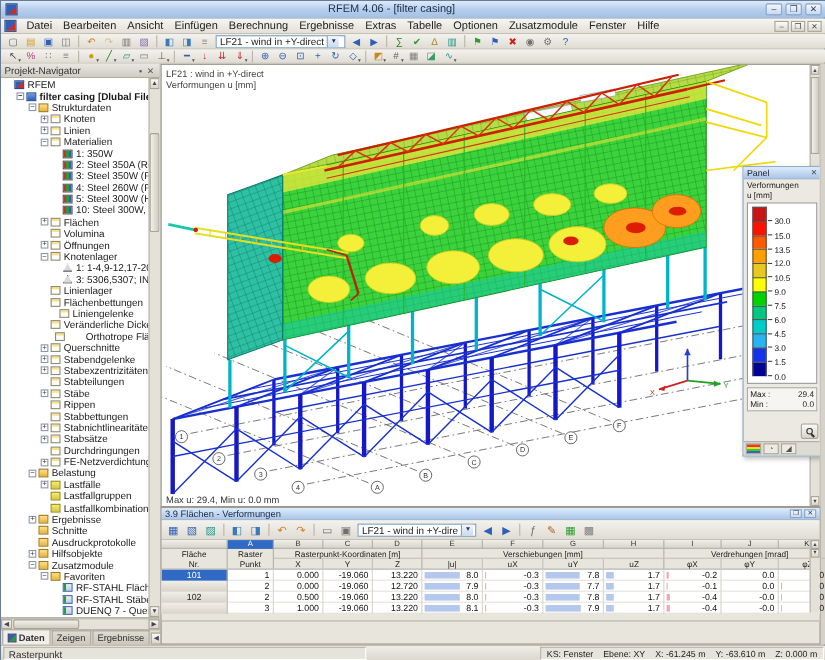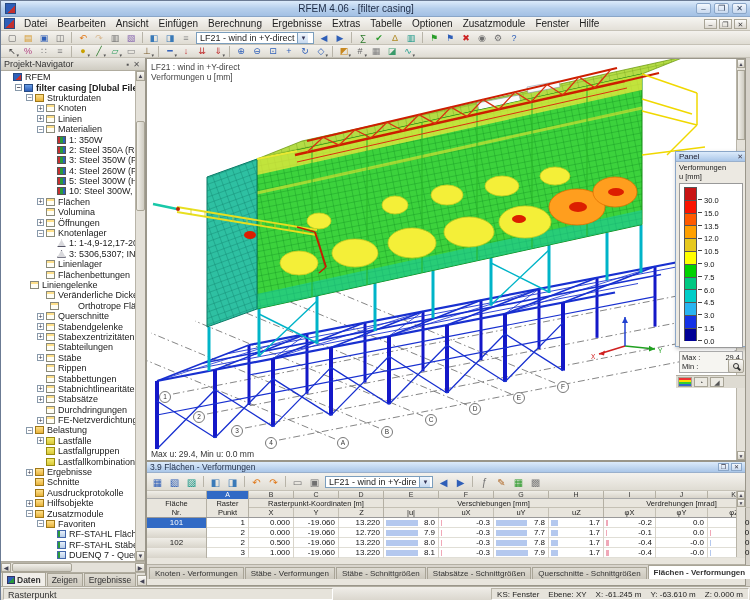--- a/index.html
+++ b/index.html
@@ -81,21 +81,21 @@
 
   
   #viewport { position:absolute; left:145px; top:57px; width:600px; height:403px; background:#fff;
     border:1px solid #9a968a; overflow:hidden; }
   #viewport svg { position:absolute; left:0; top:0; }
   .vp-scroll { position:absolute; right:0; top:0; width:9px; height:100%; background:#e4e1d9; border-left:1px solid #b8b4a8; z-index:5; }
   .vp-scroll .sb-btn { height:9px; background:linear-gradient(#fbfaf7,#d8d4ca); border:1px solid #a8a496; font-size:5px; text-align:center; line-height:8px; color:#445; }
   .vp-scroll .sb-thumb { height:70px; margin:2px 0; background:linear-gradient(90deg,#f2f0ea,#cfccc2); border:1px solid #a8a496; }
 
   
-  #panel { position:absolute; left:528px; top:92px; width:72px; height:196px; background:#ece9e2;
+  #panel { position:absolute; left:528px; top:92px; width:72px; height:264px; background:#ece9e2;
     border:1px solid #8aa6c8; box-shadow:1px 2px 4px rgba(0,0,0,.25); z-index:10; display:flex; flex-direction:column; }
   .panel-title { height:11px; background:linear-gradient(#dcebfb,#aac6e8); border-bottom:1px solid #9ab0cc;
     display:flex; align-items:center; padding:0 3px; font-size:8px; color:#223; }
   .panel-title .px { margin-left:auto; font-size:7px; color:#445; }
   .panel-body { flex:1; padding:2px 3px; position:relative; }
   .panel-sub { font-size:7.5px; color:#222; line-height:8.5px; }
   .legend-box { margin-top:2px; background:#fff; border:1px solid #999; padding:3px 2px 6px 4px; }
   .lg-row { height:12.8px; display:flex; }
   .lg-sw { width:13px; height:12.8px; border:0.5px solid #555; border-bottom:none; }
   .lg-tick { width:4px; height:1px; background:#444; margin-top:12.3px; margin-left:1px; }
@@ -363,21 +363,21 @@
           <div class="trow" style="padding-left: 36px;">
             <span class="texp none"></span>
             <span class="ic ic-table"></span>
             <span>Linienlager</span>
           </div>
           <div class="trow" style="padding-left: 36px;">
             <span class="texp none"></span>
             <span class="ic ic-table"></span>
             <span>Flächenbettungen</span>
           </div>
-          <div class="trow" style="padding-left: 20px;">
+          <div class="trow" style="padding-left: 44px;">
             <span class="texp none"></span>
             <span class="ic ic-table"></span>
             <span>Liniengelenke</span>
           </div>
           <div class="trow" style="padding-left: 36px;">
             <span class="texp none"></span>
             <span class="ic ic-table"></span>
             <span>Veränderliche Dicken</span>
           </div>
           <div class="trow" style="padding-left: 24px; gap: 16px;">
@@ -1084,28 +1084,20 @@
           <div class="dcell" style="width: 52px;">
             <span class="val">-0.0</span>
           </div>
           <div class="dcell" style="width: 52px;">
             <div class="bar" style="width: 1.2px; background: rgb(180, 200, 238);"></div>
             <span class="val">0.1</span>
           </div>
         </div>
       </div>
     <div class="tw-filler"></div>
-    <div class="tw-tabs" id="ttabs">
-        <span class="ttab">Knoten - Verformungen</span>
-        <span class="ttab">Stäbe - Verformungen</span>
-        <span class="ttab">Stäbe - Schnittgrößen</span>
-        <span class="ttab">Stabsätze - Schnittgrößen</span>
-        <span class="ttab">Querschnitte - Schnittgrößen</span>
-        <span class="ttab active">Flächen - Verformungen</span>
-      </div>
     <div class="tw-vscroll">
       <div class="sb-btn">▲</div>
       <div style="flex:1"></div>
       <div class="sb-btn">▼</div>
     </div>
   </div>
 
   <div id="statusbar">
     <span class="st-hint">Rasterpunkt</span>
     <span class="st-right" id="stcoords">

